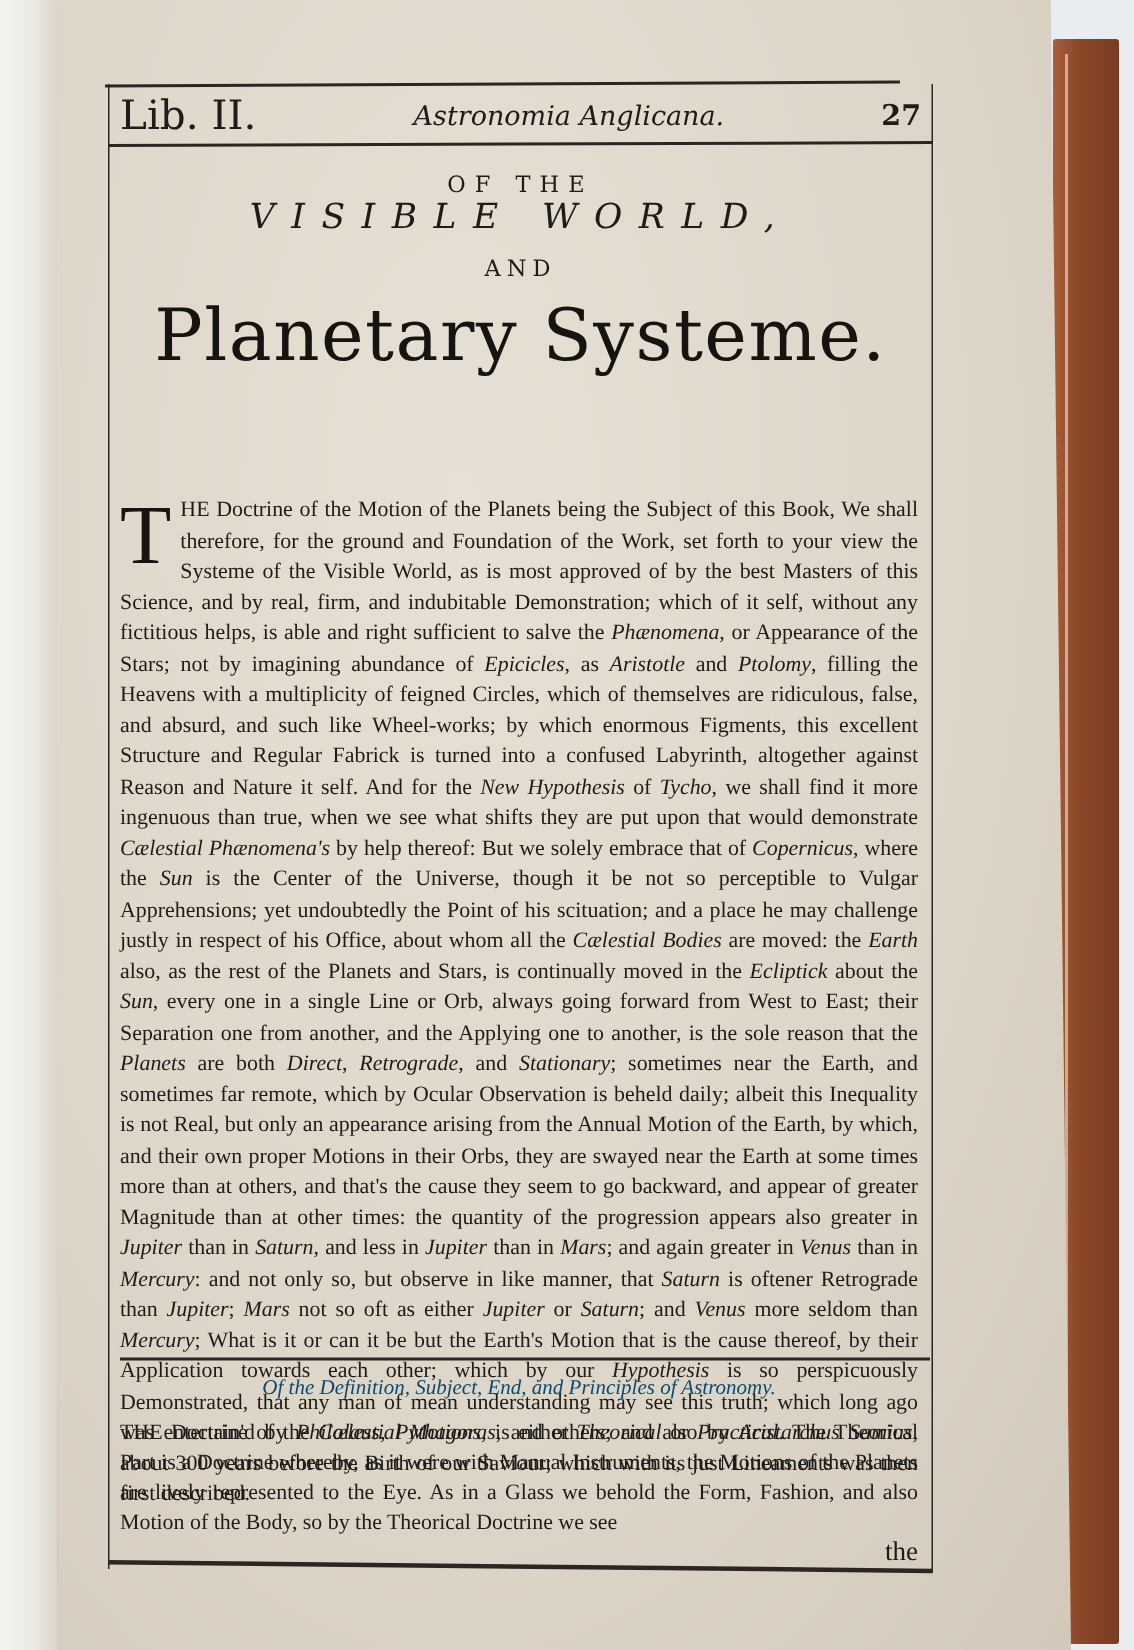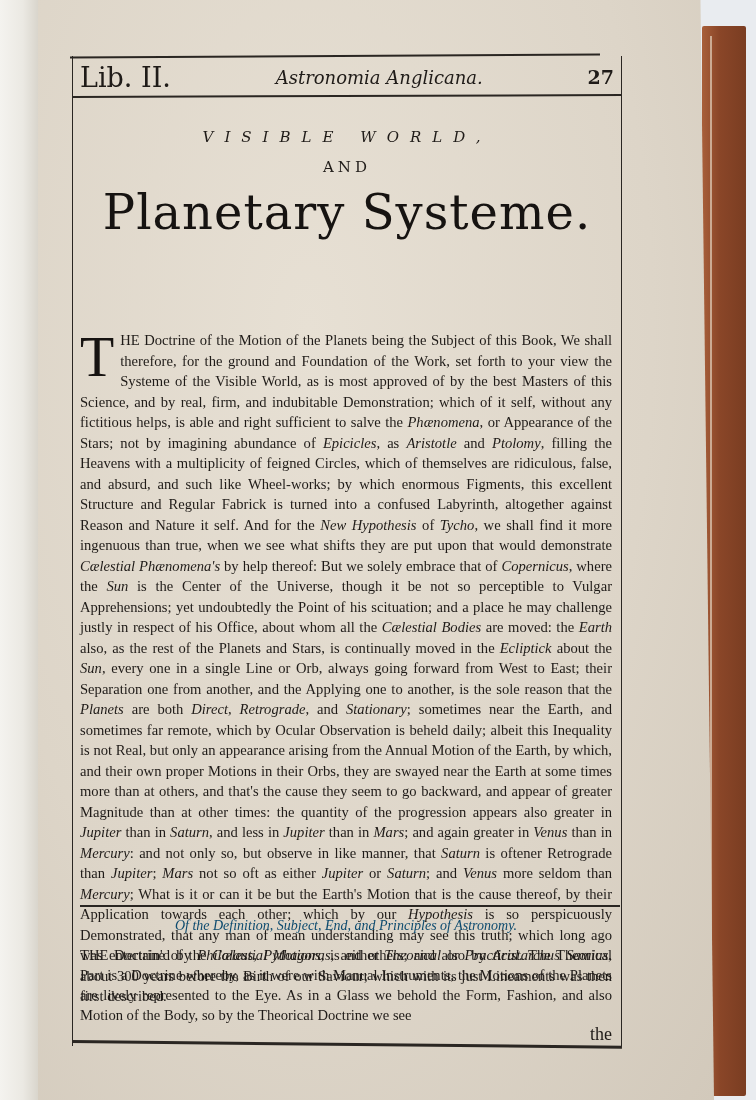--- a/index.html
+++ b/index.html
@@ -40,21 +40,21 @@
     position: absolute; left: 80px; top: 62px; width: 534px; height: 30px;
     display: flex; justify-content: space-between; align-items: center;
     color: #1f1b18;
   }
   .rh-lib { font-size: 27px; }
   .rh-title { font-size: 18px; font-style: italic; }
   .rh-page { font-size: 19px; font-weight: bold; }
 
   .title-block { position: absolute; left: 72px; top: 110px; width: 550px; text-align: center; color: #1f1b18; }
   .t-ofthe { font-size: 15px; letter-spacing: 6px; margin-top: 4px; }
-  .t-visible { font-size: 15px; font-style: italic; letter-spacing: 11px; margin-top: 18px; }
+  .t-visible { font-size: 23px; font-style: italic; letter-spacing: 11px; margin-top: 0; }
   .t-and { font-size: 15px; letter-spacing: 4px; margin-top: 12px; }
   .t-planetary { font-size: 48px; margin-top: 8px; letter-spacing: 1px; color: #161311; }
 
   .body-text {
     position: absolute; left: 80px; top: 330px; width: 532px;
     font-size: 14.6px; line-height: 20.5px; color: #1f1b18; text-align: justify;
     font-family: "Liberation Serif", serif;
   }
   .dropcap {
     float: left; font-size: 56px; line-height: 46px; margin: 4px 6px 0 0; color: #161311;
@@ -88,20 +88,21 @@
 <div class="rule-top"></div>
 <div class="rule-head"></div>
 
 <div class="running-head">
   <span class="rh-lib">Lib. II.</span>
   <span class="rh-title">Astronomia Anglicana.</span>
   <span class="rh-page">27</span>
 </div>
 
 <div class="title-block">
+  <div class="t-ofthe">OF THE</div>
   <div class="t-visible">VISIBLE WORLD,</div>
   <div class="t-and">AND</div>
   <div class="t-planetary">Planetary Systeme.</div>
 </div>
 
 <div class="body-text">
   <span class="dropcap">T</span>
   <span id="p1"><span>HE Doctrine of the Motion of the Planets being the Subject of this Book, We shall therefore, for the ground and Foundation of the Work, set forth to your view the Systeme of the Visible World, as is most approved of by the best Masters of this Science, and by real, firm, and indubitable Demonstration; which of it self, without any fictitious helps, is able and right sufficient to salve the </span><i>Phænomena</i><span>, or Appearance of the Stars; not by imagining abundance of </span><i>Epicicles</i><span>, as </span><i>Aristotle</i><span> and </span><i>Ptolomy</i><span>, filling the Heavens with a multiplicity of feigned Circles, which of themselves are ridiculous, false, and absurd, and such like Wheel-works; by which enormous Figments, this excellent Structure and Regular Fabrick is turned into a confused Labyrinth, altogether against Reason and Nature it self. And for the </span><i>New Hypothesis</i><span> of </span><i>Tycho</i><span>, we shall find it more ingenuous than true, when we see what shifts they are put upon that would demonstrate </span><i>Cælestial Phænomena's</i><span> by help thereof: But we solely embrace that of </span><i>Copernicus</i><span>, where the </span><i>Sun</i><span> is the Center of the Universe, though it be not so perceptible to Vulgar Apprehensions; yet undoubtedly the Point of his scituation; and a place he may challenge justly in respect of his Office, about whom all the </span><i>Cælestial Bodies</i><span> are moved: the </span><i>Earth</i><span> also, as the rest of the Planets and Stars, is continually moved in the </span><i>Ecliptick</i><span> about the </span><i>Sun</i><span>, every one in a single Line or Orb, always going forward from West to East; their Separation one from another, and the Applying one to another, is the sole reason that the </span><i>Planets</i><span> are both </span><i>Direct</i><span>, </span><i>Retrograde</i><span>, and </span><i>Stationary</i><span>; sometimes near the Earth, and sometimes far remote, which by Ocular Observation is beheld daily; albeit this Inequality is not Real, but only an appearance arising from the Annual Motion of the Earth, by which, and their own proper Motions in their Orbs, they are swayed near the Earth at some times more than at others, and that's the cause they seem to go backward, and appear of greater Magnitude than at other times: the quantity of the progression appears also greater in </span><i>Jupiter</i><span> than in </span><i>Saturn</i><span>, and less in </span><i>Jupiter</i><span> than in </span><i>Mars</i><span>; and again greater in </span><i>Venus</i><span> than in </span><i>Mercury</i><span>: and not only so, but observe in like manner, that </span><i>Saturn</i><span> is oftener Retrograde than </span><i>Jupiter</i><span>; </span><i>Mars</i><span> not so oft as either </span><i>Jupiter</i><span> or </span><i>Saturn</i><span>; and </span><i>Venus</i><span> more seldom than </span><i>Mercury</i><span>; What is it or can it be but the Earth's Motion that is the cause thereof, by their Application towards each other; which by our </span><i>Hypothesis</i><span> is so perspicuously Demonstrated, that any man of mean understanding may see this truth; which long ago was entertain'd by </span><i>Philolaus</i><span>, </span><i>Pythagoras</i><span>, and others; and also by </span><i>Aristarchus Samius</i><span>, about 300 years before the Birth of our Saviour; which with its just Lineaments was then first described.</span></span>
 </div>
 

